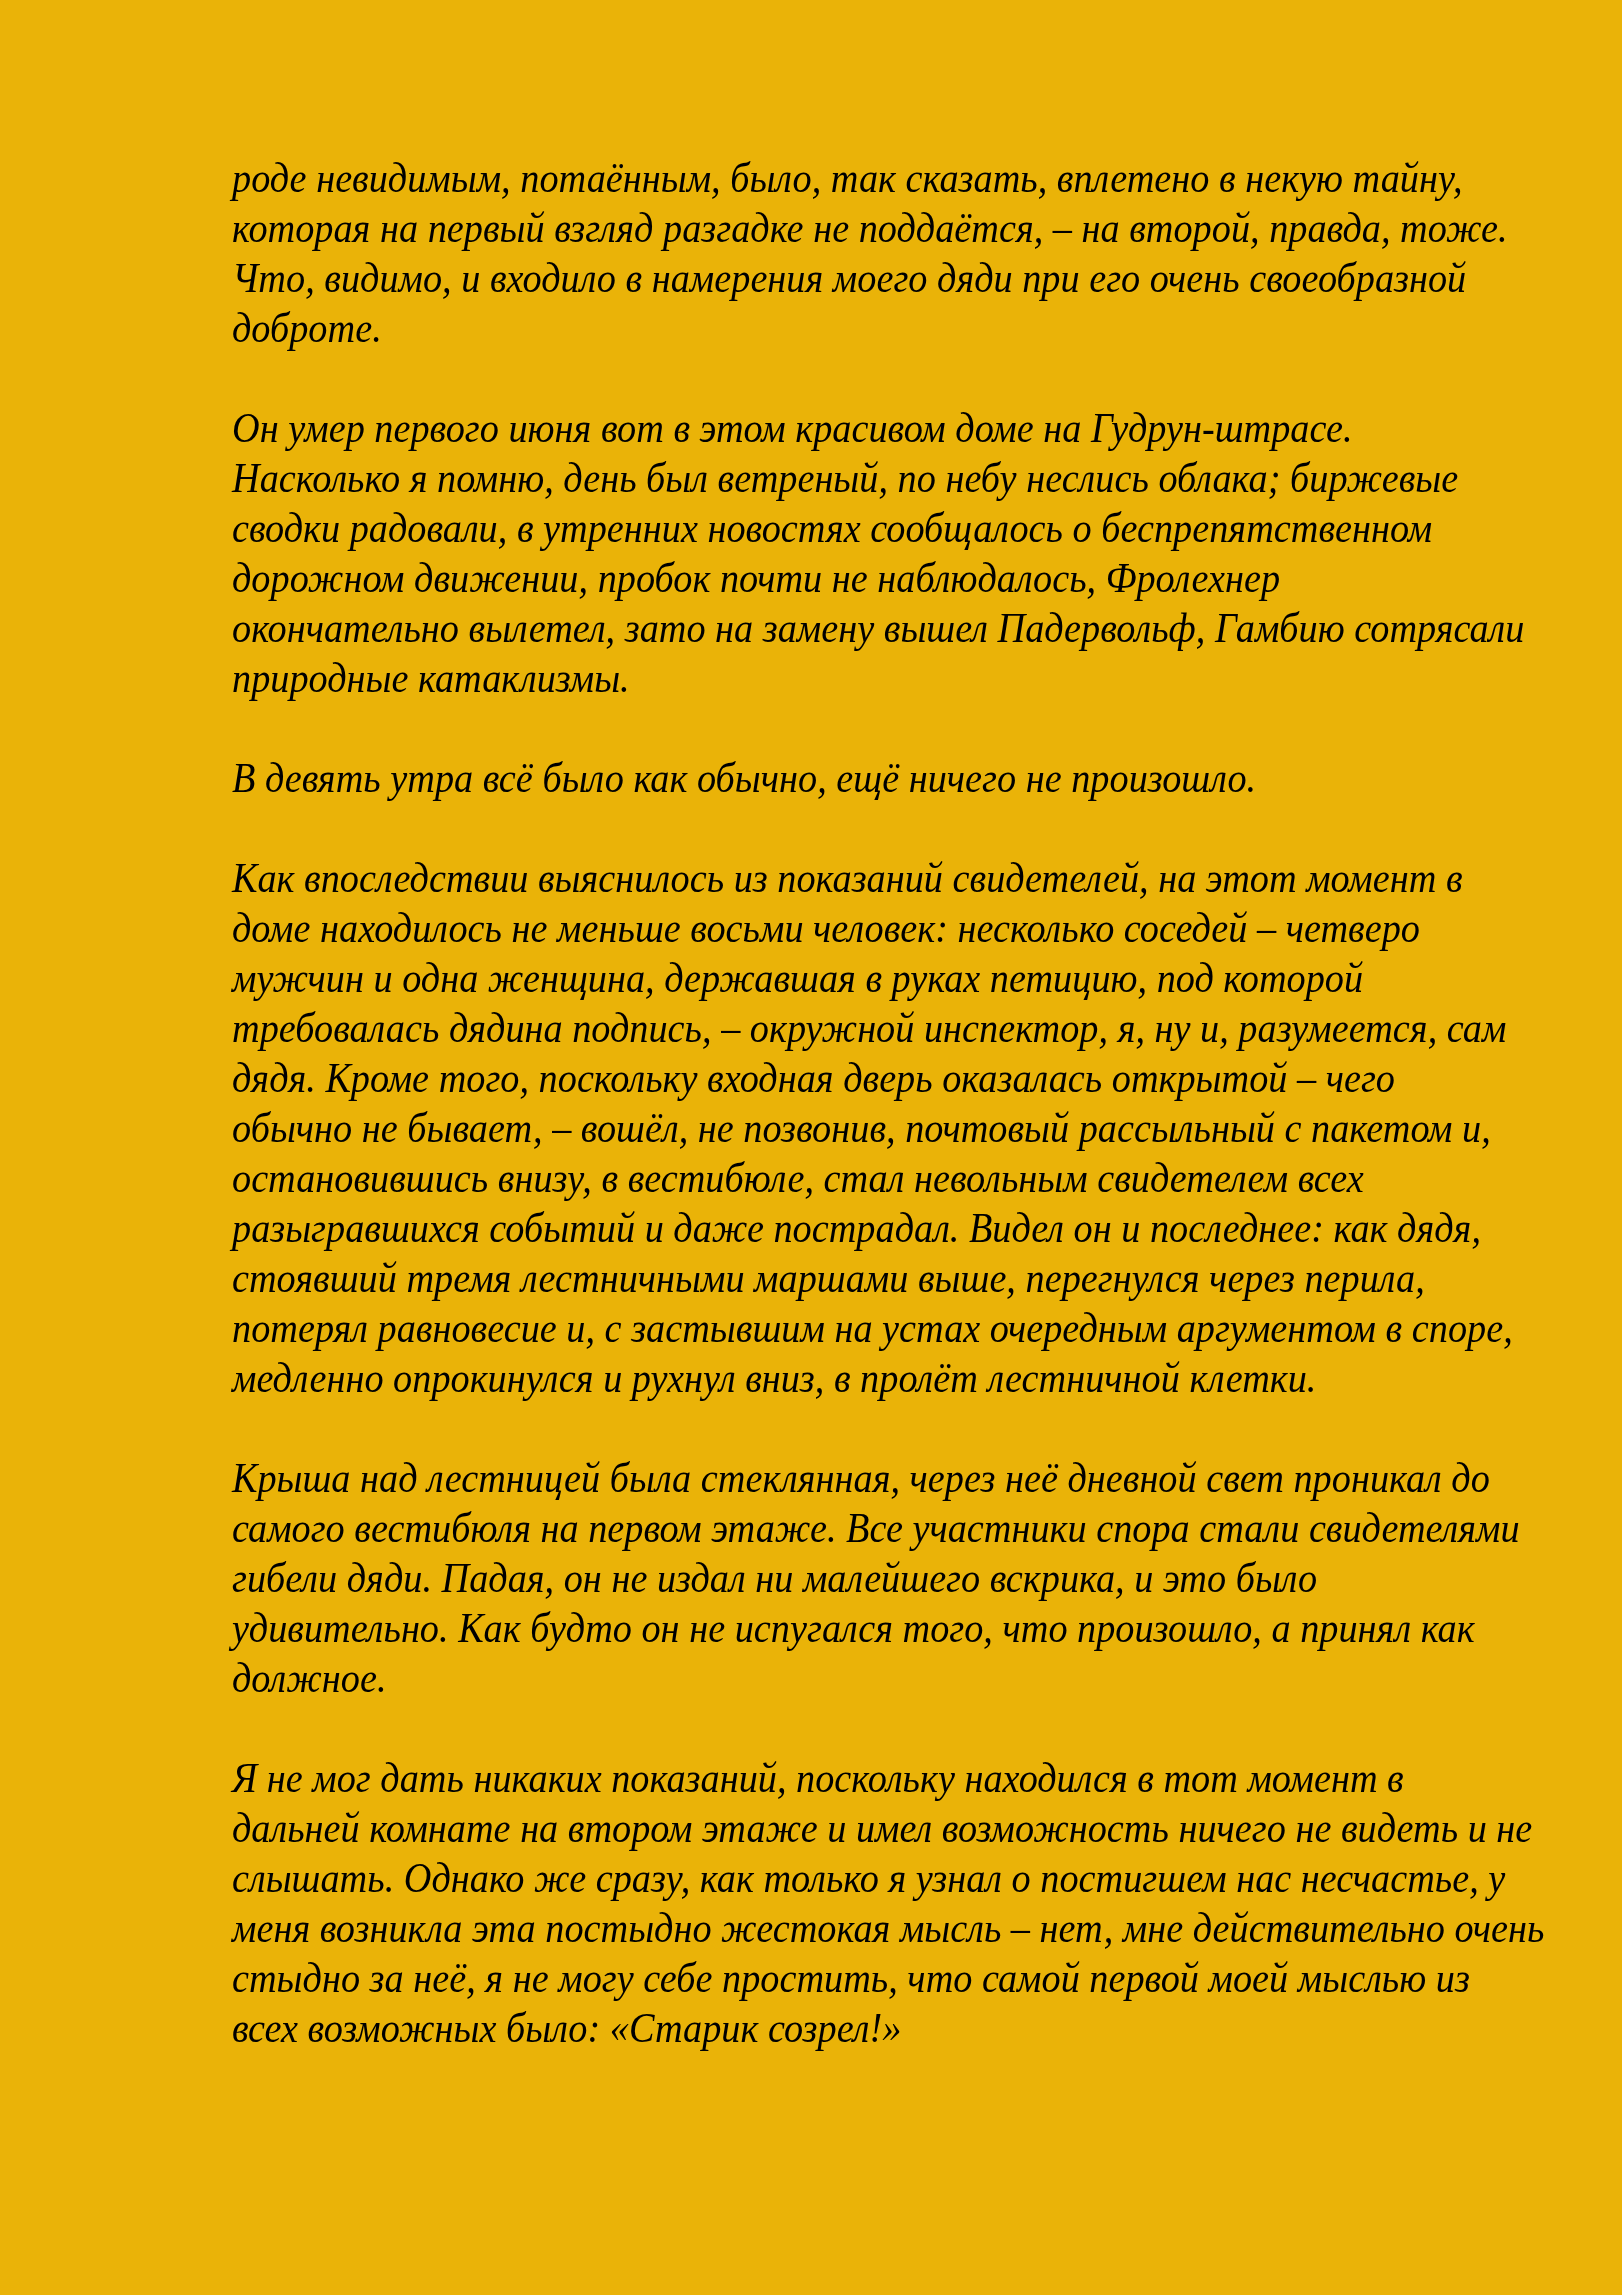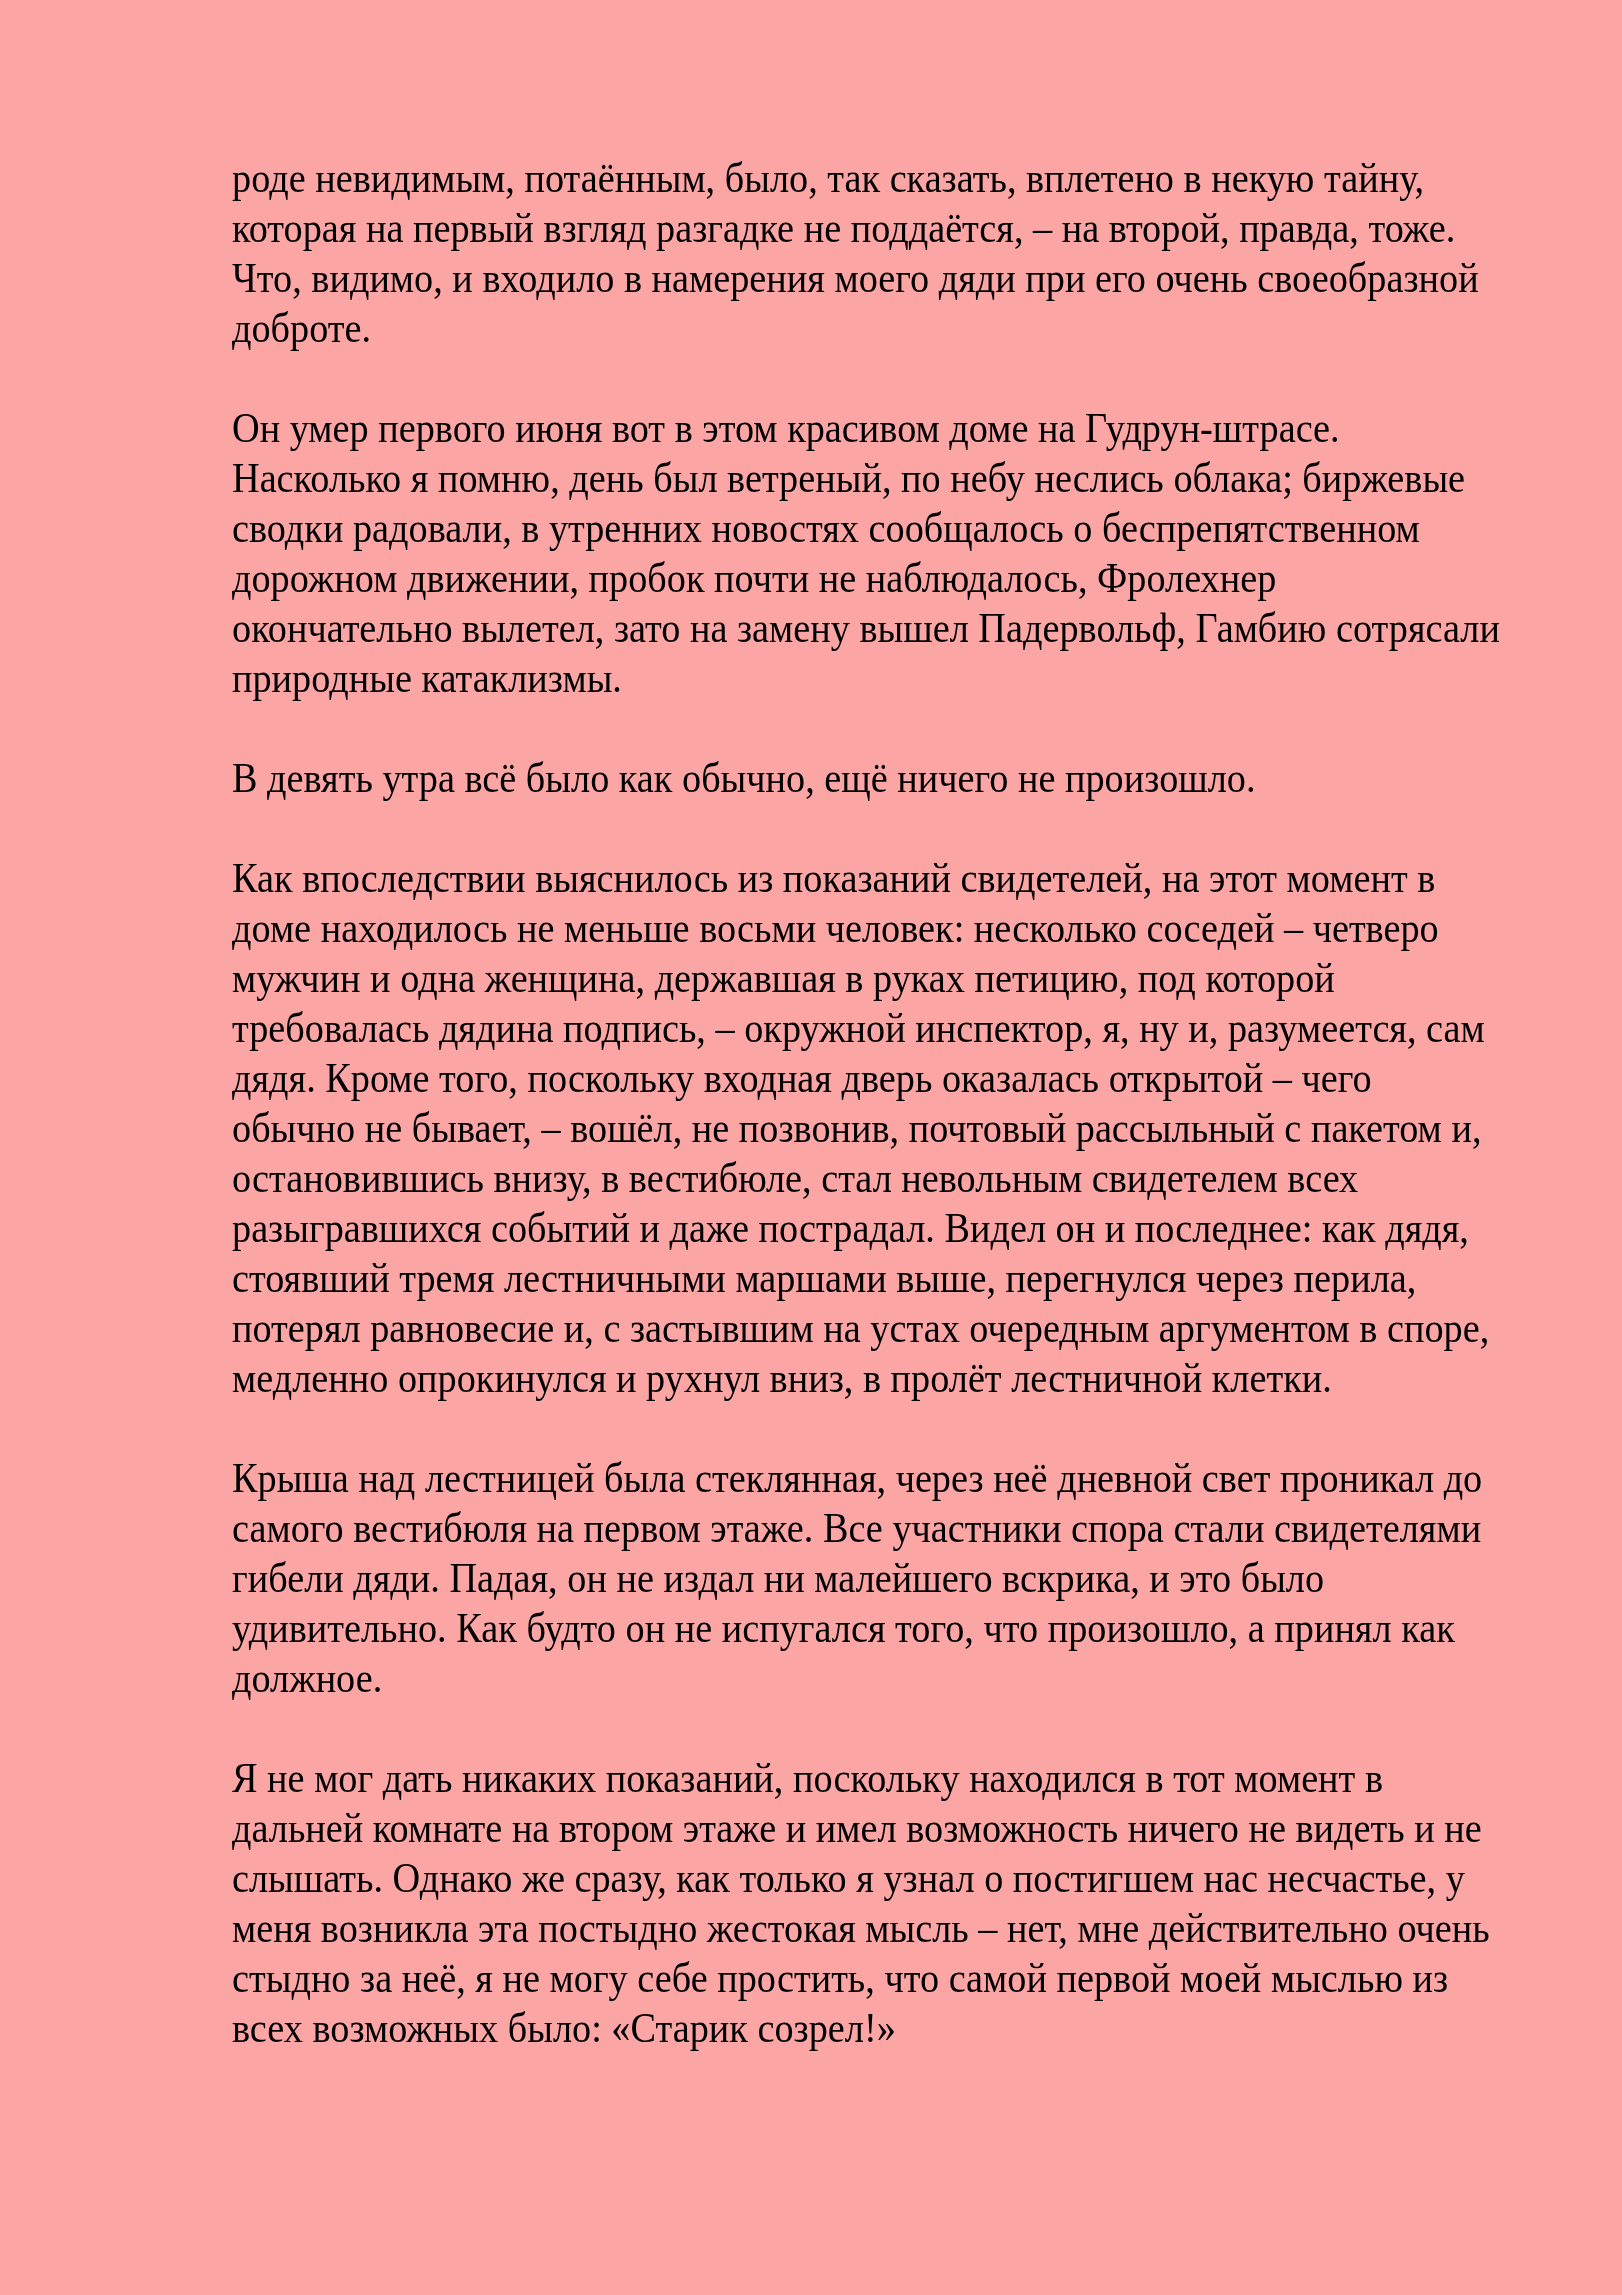--- a/index.html
+++ b/index.html
@@ -11,21 +11,22 @@
     width: 1622px;
     height: 2295px;
     position: relative;
     overflow: hidden;
   }
   .page {
     position: absolute;
     left: 0; top: 0;
     width: 1622px;
     height: 2295px;
-    background: #fca5a5;
+    background: #eab308;
+    font-style: italic;
   }
   .text-block {
     position: absolute;
     left: 232px;
     top: 153px;
     width: 1243px;
     font-family: "Liberation Serif", serif;
     font-size: 43px;
     line-height: 50px;
     color: #000000;

